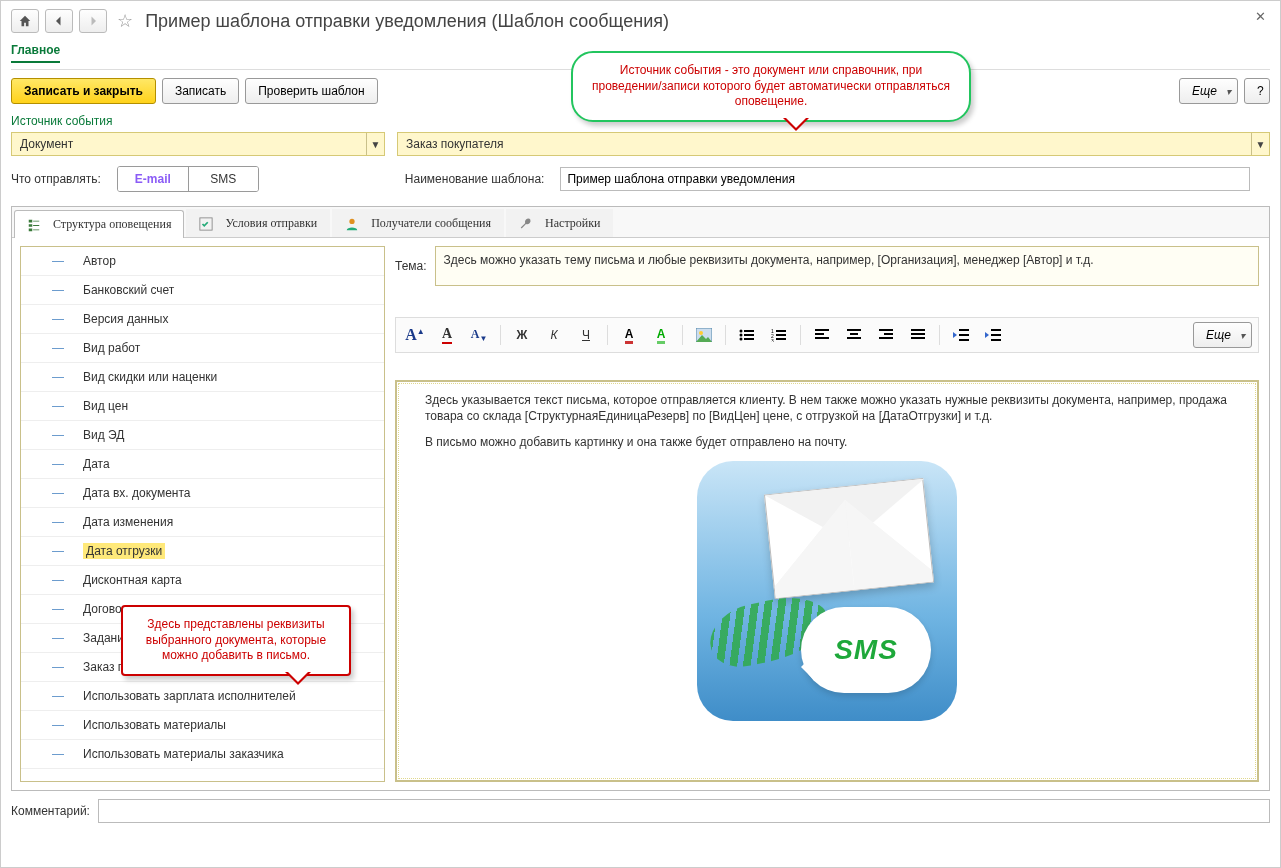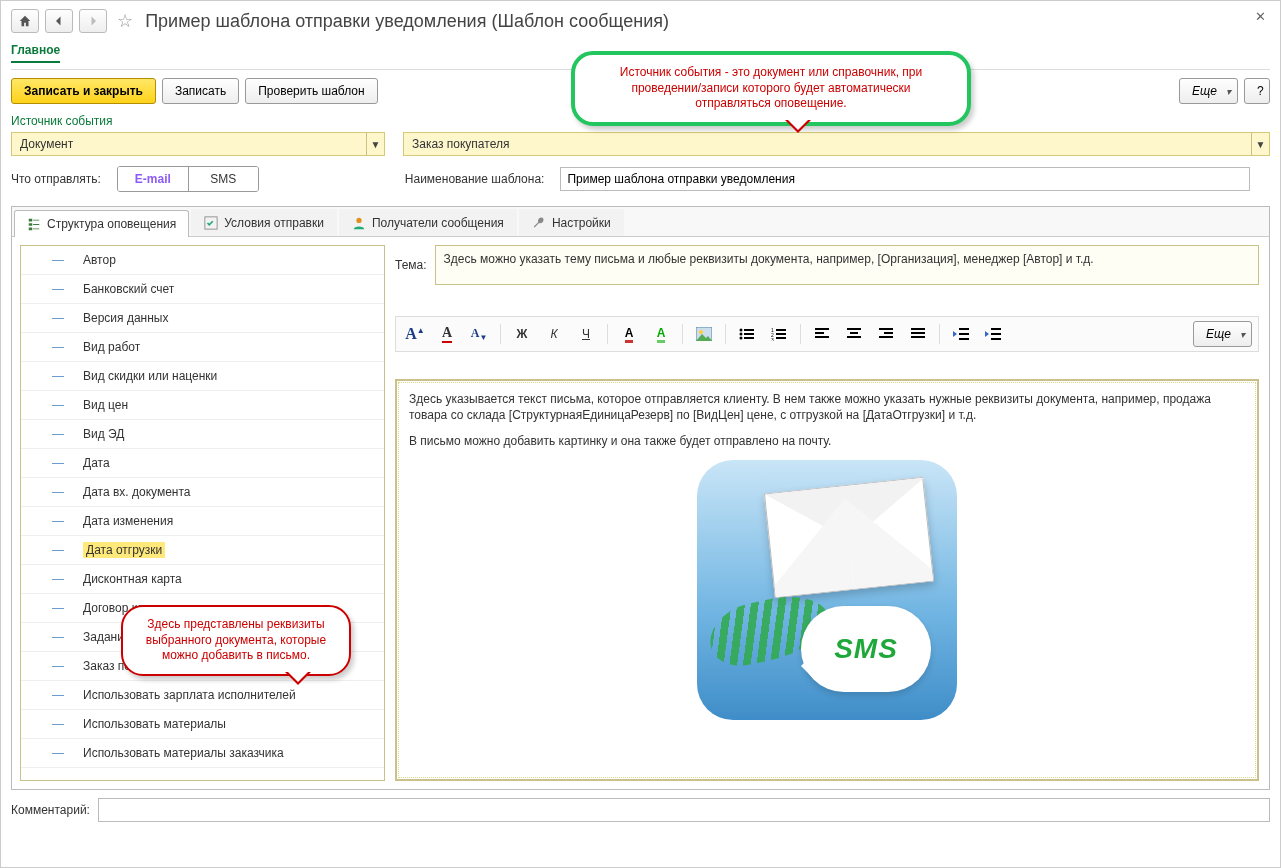--- a/index.html
+++ b/index.html
@@ -46,37 +46,37 @@
     background: linear-gradient(#ffe866,#ffd21a);
     border-color: #b38f00; font-weight: bold;
   }
   .toolbar-right { margin-left: auto; display: flex; gap: 6px; }
   .btn-dd { padding-right: 20px; position: relative; font-style: italic; }
   .btn-dd::after { content: "▾"; position: absolute; right: 6px; top: 50%; transform: translateY(-50%); font-size: 10px; color: #555; }
   .qmark-btn { width: 26px; }
   
   .callout {
     position: absolute; top: 50px; left: 570px;
-    width: 400px; border: 4px solid #22c55e; border-radius: 22px;
+    width: 400px; border: 2px solid #22c55e; border-radius: 22px;
     background: #fff; color: #c00; padding: 10px 18px; text-align: center;
     line-height: 1.3;
     box-shadow: 3px 4px 5px rgba(0,0,0,.2);
   }
   .callout::after {
     content: ""; position: absolute; left: 210px; bottom: -24px;
     width: 0; height: 0; border: 13px solid transparent; border-top-color: #c00;
   }
   .callout::before {
     content: ""; position: absolute; left: 212px; bottom: -19px;
     width: 0; height: 0; border: 11px solid transparent; border-top-color: #fff; z-index: 1;
   }
   
   .green-label { color: #0a7a3a; font-size: 12px; margin-bottom: 4px; }
   
-  .source-row { display: flex; gap: 18px; margin-bottom: 10px; }
+  .source-row { display: flex; gap: 12px; margin-bottom: 10px; }
   .dd-field {
     background: #fff7cc; border: 1px solid #d6c976;
     display: flex; align-items: center; height: 24px;
   }
   .dd-field .dd-text { padding: 0 8px; flex: 1; }
   .dd-field .dd-caret {
     width: 18px; border-left: 1px solid #c9c08a; text-align: center; font-size: 10px; color: #444;
     display: flex; align-items: center; justify-content: center; height: 100%;
   }
   
@@ -85,22 +85,22 @@
   .toggle-btn { width: 70px; height: 24px; display: flex; align-items: center; justify-content: center; background: #fff; cursor: pointer; }
   .toggle-btn.active { color: #8b5cf6; font-weight: bold; }
   .toggle-btn + .toggle-btn { border-left: 1px solid #9a9a9a; }
   .text-input {
     height: 24px; border: 1px solid #bbb; padding: 0 6px; font-size: 12px; width: 690px;
   }
   
   .tabbox { border: 1px solid #bbb; border-radius: 0; padding: 0; margin-bottom: 8px; }
   .tabbar { display: flex; border-bottom: 1px solid #ccc; background: #f8f8f8; }
   .tab {
-    padding: 6px 12px; display: flex; align-items: flex-start; gap: 6px; border: 1px solid transparent;
-    border-bottom: none; cursor: pointer; background: #f2f2f2; margin-top: 2px; margin-left: 2px;
+    padding: 6px 12px; display: flex; align-items: center; gap: 12px; border: 1px solid transparent;
+    border-bottom: none; cursor: pointer; background: #f2f2f2; margin-top: 2px; margin-left: 2px; font-family: Liberation Serif, serif;
   }
   .tab.active { background: #fff; border-color: #bbb; border-top-left-radius: 3px; border-top-right-radius: 3px; position: relative; top: 1px; }
   .tab-icon { width: 14px; height: 14px; display: inline-block; }
   .tabcontent { display: flex; height: 552px; }
   
   .treepane {
     width: 365px; border: 1px solid #c9c08a; margin: 8px 4px 8px 8px;
     background: #fff; overflow-y: scroll; position: relative;
   }
   .tree-row {
@@ -124,21 +124,21 @@
     padding: 4px 6px; background: #fbfbfb; margin-bottom: 4px;
   }
   .etb-btn {
     width: 26px; height: 24px; display: flex; align-items: center; justify-content: center;
     border: 1px solid transparent; border-radius: 2px; cursor: pointer;
   }
   .sep { width: 1px; height: 20px; background: #ddd; margin: 0 2px; }
   .editor-more { margin-left: auto; }
   
   .editor-body {
-    flex: 1; border: 2px solid #c9c08a; background: #fff; padding: 10px 12px; overflow: auto;
+    flex: 1; border: 2px solid #c9c08a; background: #fff; padding: 10px 28px; overflow: auto;
     outline: 1px dotted #e0d88d; outline-offset: -4px;
   }
   .editor-body p { margin: 0 0 10px 0; line-height: 1.35; }
   
   .sms-img {
     width: 260px; height: 260px; margin: 4px auto; border-radius: 36px;
     background: linear-gradient(#c9e5f7,#6fb4e2 60%,#3f8dc8);
     position: relative; display: block;
   }
   .envelope {
@@ -168,21 +168,21 @@
     box-shadow: 0 3px 6px rgba(0,0,0,.15);
   }
   .bubble::after {
     content: ""; position: absolute; left: -14px; bottom: 12px;
     width: 0; height: 0; border: 14px solid transparent; border-right-color: #fff;
   }
   .bubble span { color: #1ea83a; font-weight: bold; font-size: 28px; font-style: italic; letter-spacing: 1px; }
   
   .callout-left {
     position: absolute; left: 120px; top: 604px; width: 230px;
-    border: 2px solid #c00; border-radius: 22px; background: #fff;
+    border: 2px solid #c00; border-radius: 4px; background: #fff;
     color: #c00; text-align: center; padding: 10px 14px; line-height: 1.3;
     box-shadow: 3px 4px 5px rgba(0,0,0,.2); z-index: 10;
   }
   .callout-left::after {
     content: ""; position: absolute; right: 38px; bottom: -24px;
     width: 0; height: 0; border: 13px solid transparent; border-top-color: #c00;
   }
   .callout-left::before {
     content: ""; position: absolute; right: 40px; bottom: -19px;
     width: 0; height: 0; border: 11px solid transparent; border-top-color: #fff; z-index: 1;

